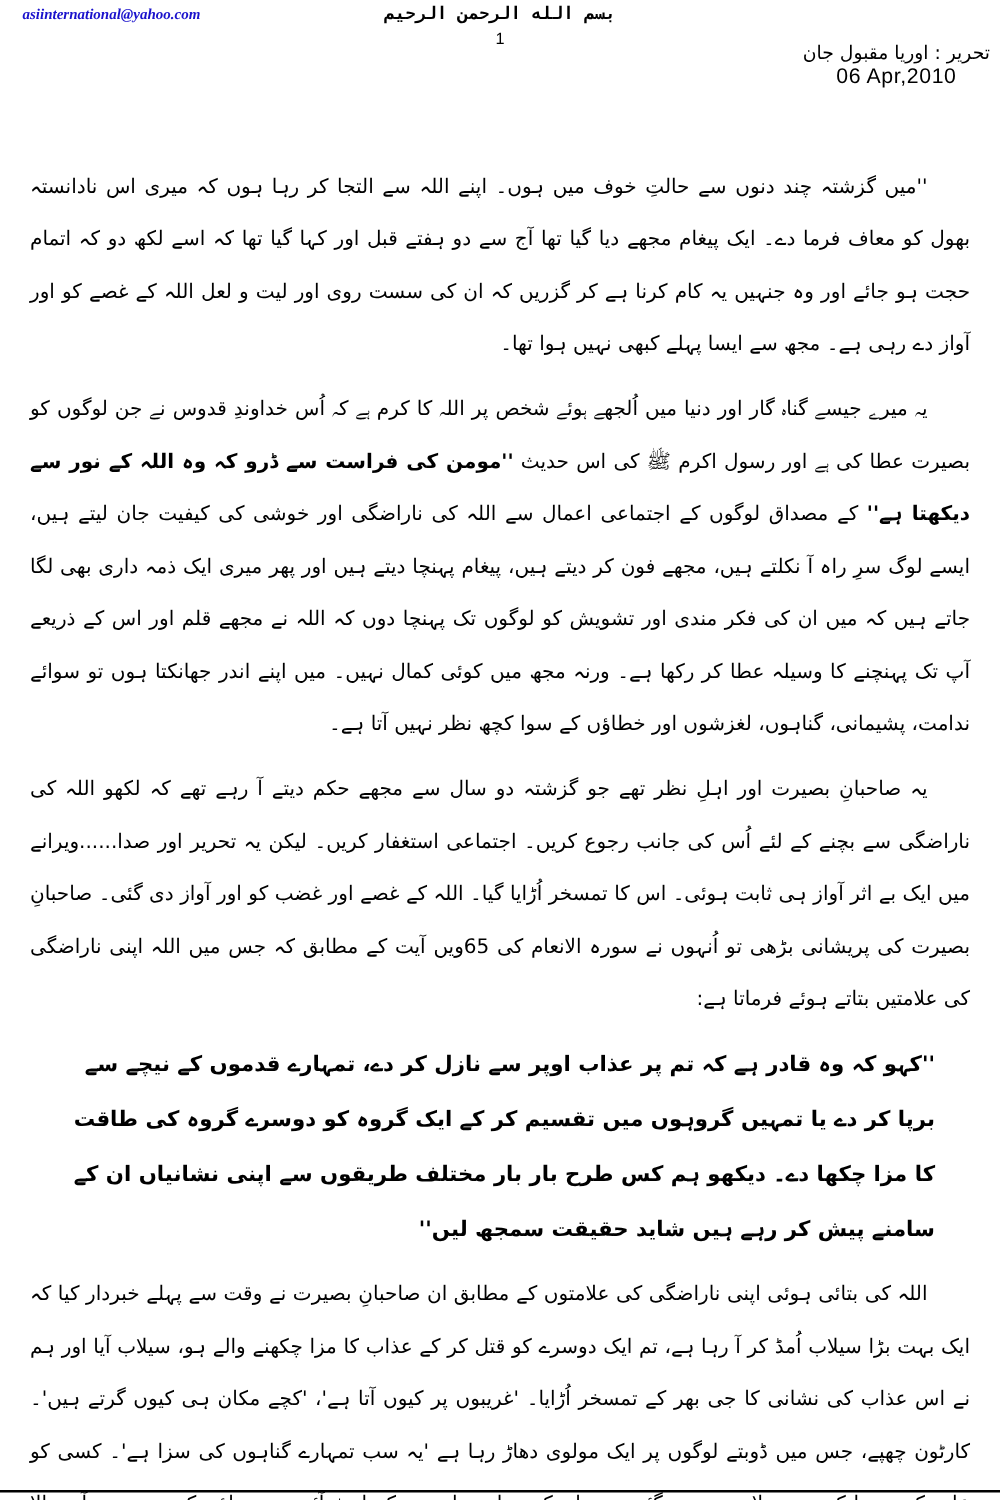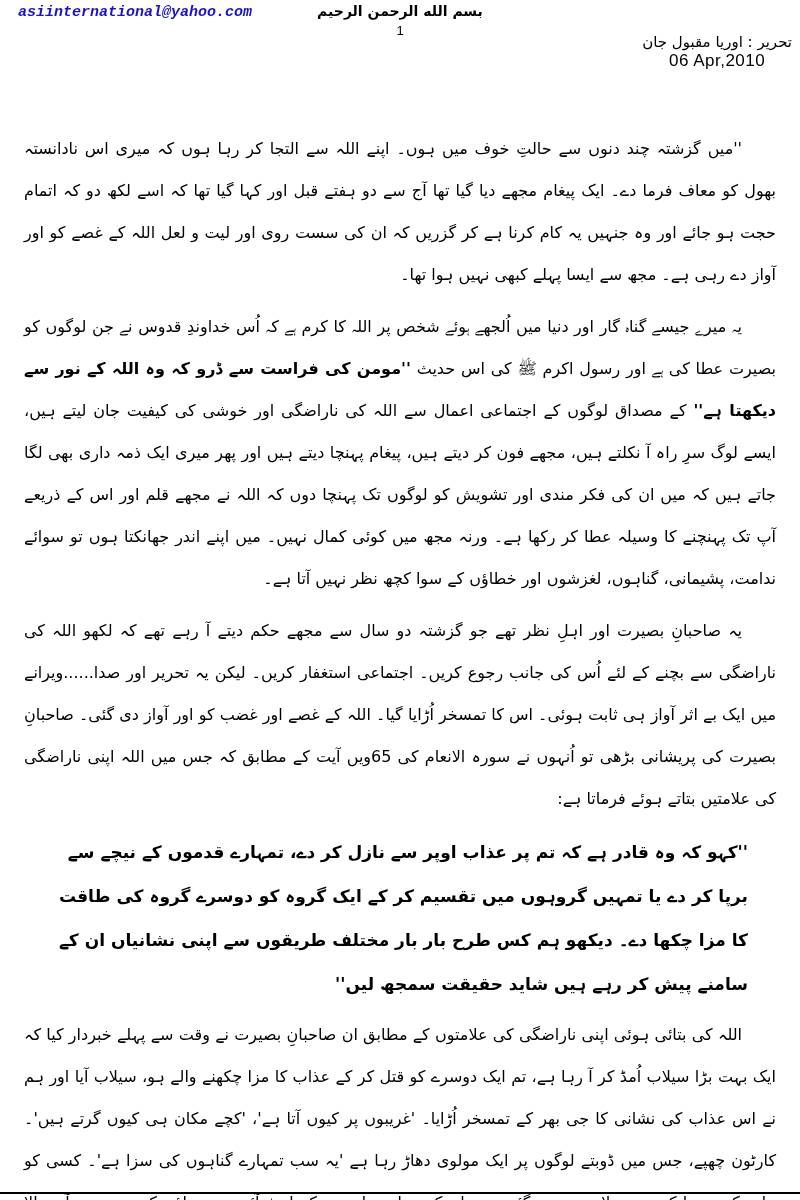--- a/index.html
+++ b/index.html
@@ -1,22 +1,22 @@
 <!DOCTYPE html>
 <html lang="ur"><head>
 <meta charset="utf-8">
 <style>
   html,body{margin:0;padding:0;background:#fff;}
   .page{position:relative;width:800px;height:1200px;background:#ffffff;overflow:hidden;
         font-family:"DejaVu Sans",sans-serif;color:#000;}
   
-  .email-top{position:absolute;top:4px;left:18px;font-family:Liberation Mono, monospace;
-             font-style:italic;font-weight:bold;font-size:15px;color:#1a12cc;}
+  .email-top{position:absolute;top:4px;left:18px;font-family:Liberation Serif, serif;
+             font-style:italic;font-weight:bold;font-size:12px;color:#1a12cc;}
   .bismillah{position:absolute;top:3px;left:0;right:0;text-align:center;
-             font-size:14px;font-weight:bold;direction:rtl;}
+             font-size:14px;font-weight:bold;direction:rtl;font-family:Liberation Mono, monospace;}
   .page-number{position:absolute;top:23px;left:0;right:0;text-align:center;
                font-size:13px;font-family:"Liberation Sans",sans-serif;}
   .writer-block{position:absolute;top:33px;right:8px;text-align:center;}
   .writer{font-size:15px;direction:rtl;}
   .date{font-size:17px;font-family:"Liberation Sans",sans-serif;letter-spacing:.5px;}
   .title{position:absolute;top:44px;left:0;right:0;text-align:center;
          font-size:34px;direction:rtl;}
   
   .article{position:absolute;top:128px;left:24px;right:24px;direction:rtl;
            text-align:justify;font-size:16px;line-height:42px;}

